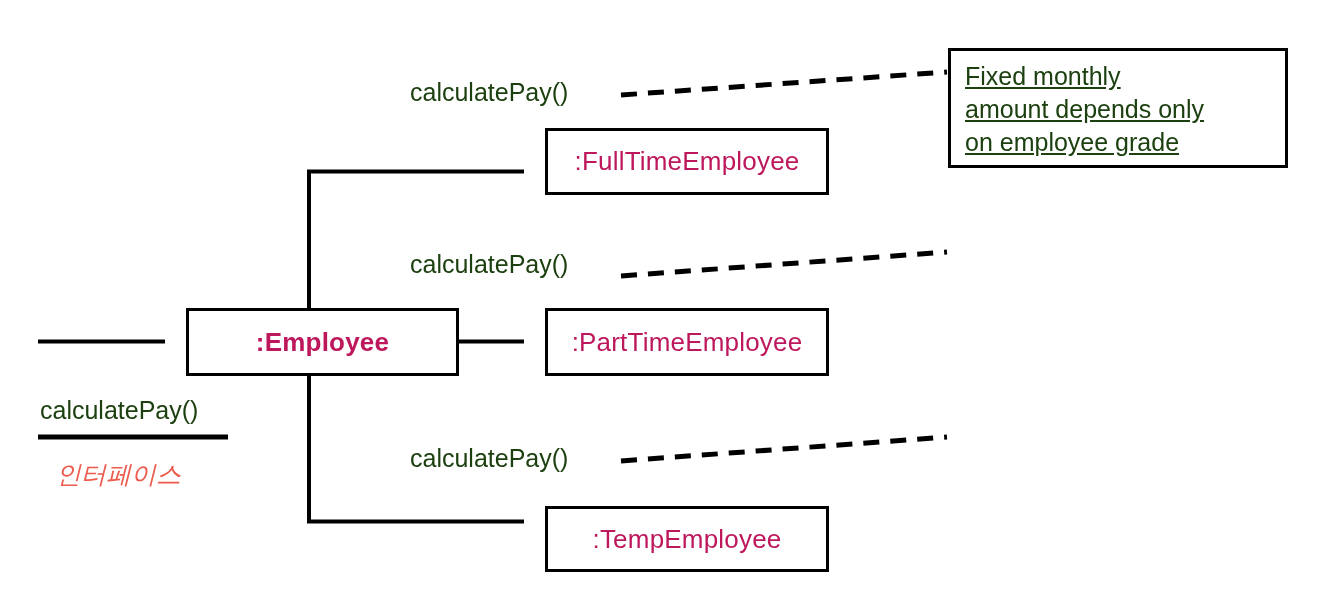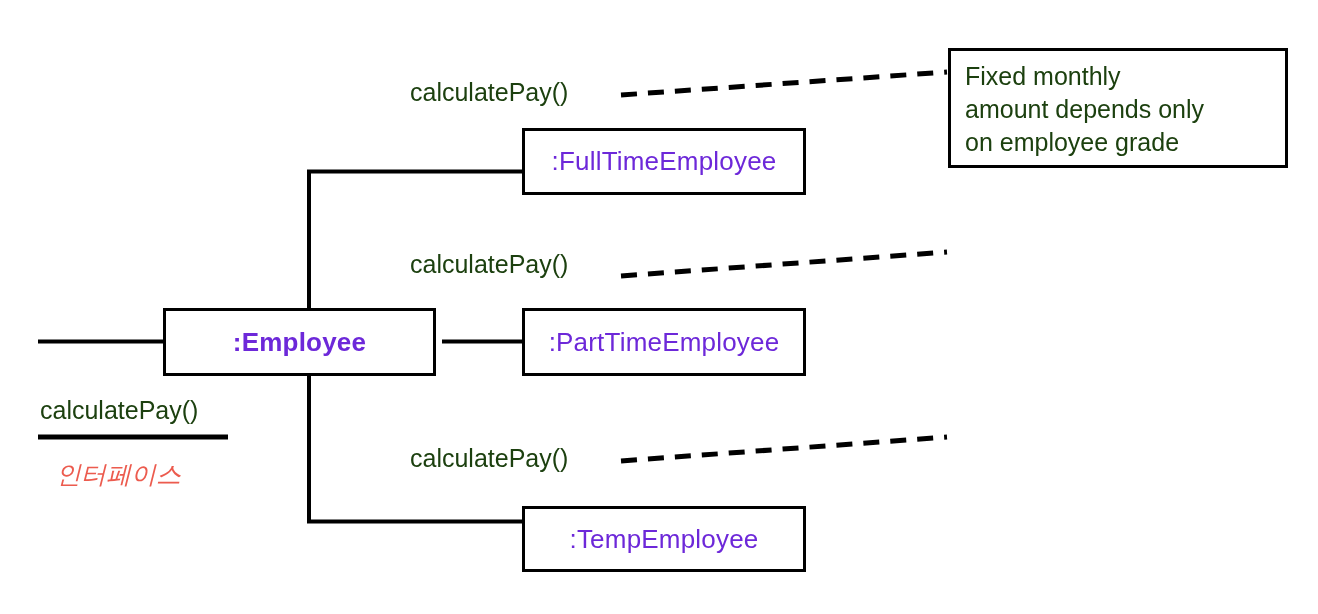--- a/index.html
+++ b/index.html
@@ -31,25 +31,26 @@
 
   
   .obj-box {
     position: absolute;
     box-sizing: border-box;
     border: 3px solid #000000;
     background: #ffffff;
     display: flex;
     align-items: center;
     justify-content: center;
-    color: #6d28d9;
+    color: #be185d;
     font-family: "Liberation Sans", sans-serif;
     font-size: 26px;
     letter-spacing: 0.2px;
     white-space: nowrap;
+    margin-left: 23px;
   }
 
   
   .note-box {
     position: absolute;
     box-sizing: border-box;
     border: 3px solid #000000;
     background: #ffffff;
     color: #1c400f;
     font-family: "Liberation Sans", sans-serif;
@@ -117,19 +118,19 @@
   <div class="obj-box" style="left:522px; top:308px; width:284px; height:68px;">:PartTimeEmployee</div>
 
   <div class="obj-box" style="left:522px; top:506px; width:284px; height:66px;">:TempEmployee</div>
 
   <div class="op-label" style="left:410px; top:78px;">calculatePay()</div>
 
   <div class="op-label" style="left:410px; top:250px;">calculatePay()</div>
 
   <div class="op-label" style="left:410px; top:444px;">calculatePay()</div>
 
-  <div class="note-box" style="left:948px; top:48px; width:340px; height:120px;">Fixed monthly
+  <div class="note-box" style="left:948px; top:48px; width:340px; height:120px;text-decoration:underline;">Fixed monthly
 amount depends only
 on employee grade</div>
 
 
 
 </div>
 
 </body></html>

